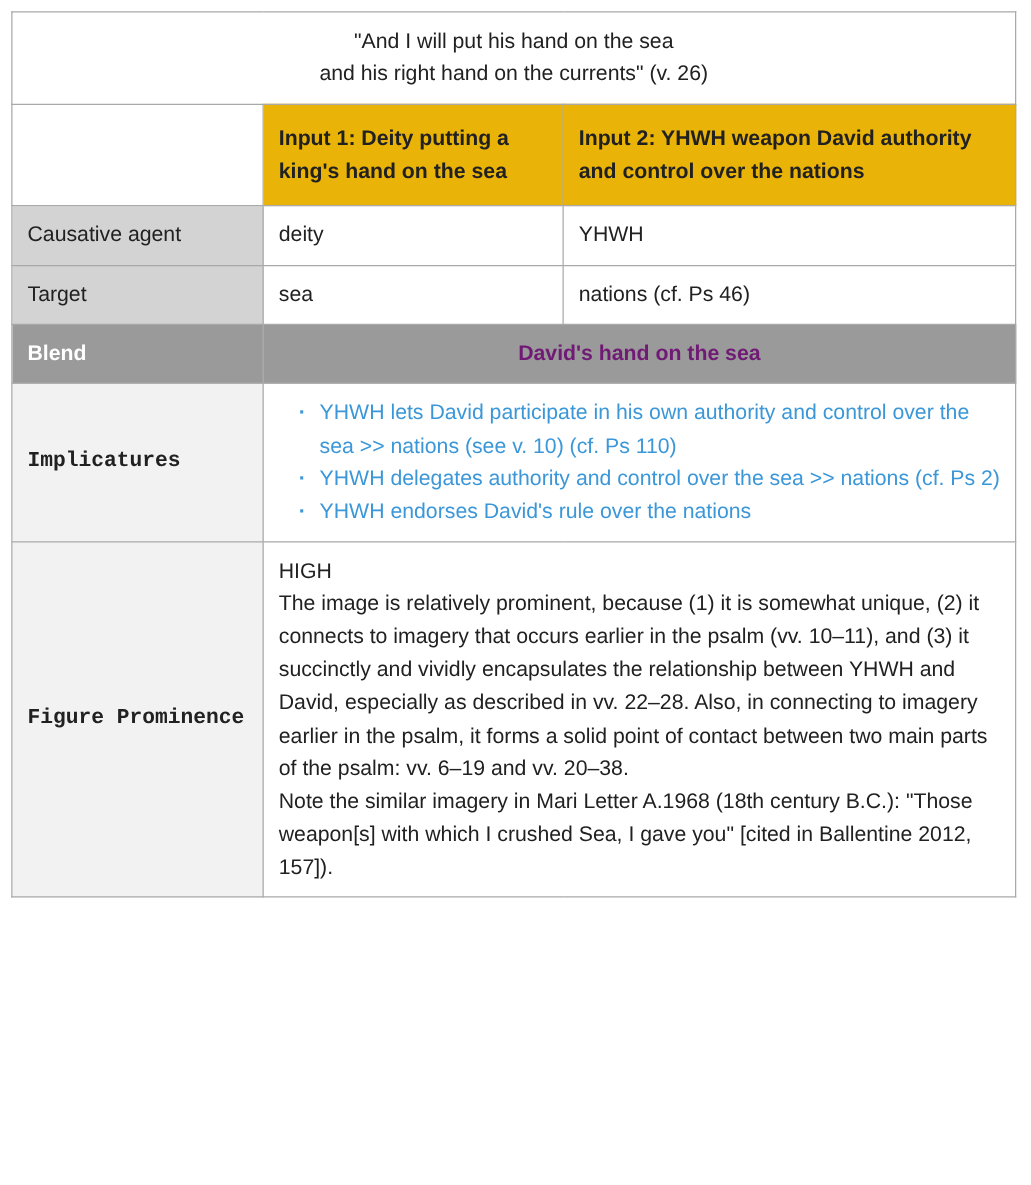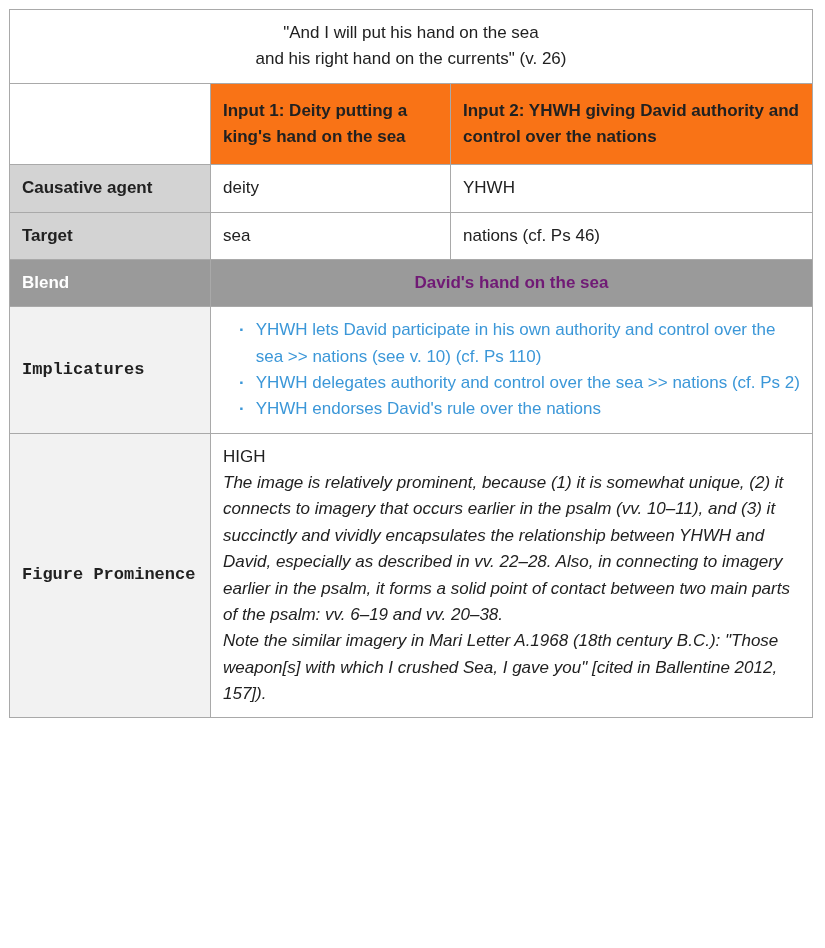--- a/index.html
+++ b/index.html
@@ -30,29 +30,29 @@
   }
   
   td.quote-cell {
     text-align: center;
     padding: 10px 12px;
     background: #ffffff;
   }
   
   td.corner-cell { background: #ffffff; }
   td.header-cell {
-    background: #f97316;
+    background: #eab308;
     font-weight: bold;
     vertical-align: middle;
     padding: 14px 12px;
   }
   
   td.label-cell {
     background: #d3d3d3;
-    font-weight: bold;
+    font-weight: normal;
   }
   
   td.soft-label-cell {
     background: #f2f2f2;
     font-weight: bold;
     vertical-align: middle;
     font-family: Liberation Mono, monospace;
   }
   td.value-cell { background: #ffffff; }
   
@@ -82,21 +82,21 @@
     gap: 11px;
     align-items: flex-start;
   }
   ul.imp-list .bullet {
     flex: 0 0 auto;
     line-height: 1.55;
     font-weight: bold;
   }
   
   .fp-rating { font-weight: normal; }
-  .fp-para { margin: 0; font-style: italic; }
+  .fp-para { margin: 0; }
 </style>
 </head>
 <body>
 
 <div class="page">
   <table class="blend-table">
     <colgroup>
       <col style="width:201px">
       <col style="width:240px">
       <col>
@@ -106,21 +106,21 @@
         <tr>
       <td class="quote-cell" colspan="3">
         <div>"And I will put his hand on the sea</div>
         <div>and his right hand on the currents" (v. 26)</div>
       </td>
     </tr>
 
     <tr>
       <td class="corner-cell"></td>
       <td class="header-cell">Input 1: Deity putting a king's hand on the sea</td>
-      <td class="header-cell">Input 2: YHWH giving David authority and control over the nations</td>
+      <td class="header-cell">Input 2: YHWH weapon David authority and control over the nations</td>
     </tr>
 
     <tr>
       <td class="label-cell">Causative agent</td>
       <td class="value-cell">deity</td>
       <td class="value-cell">YHWH</td>
     </tr>
 
 
 

